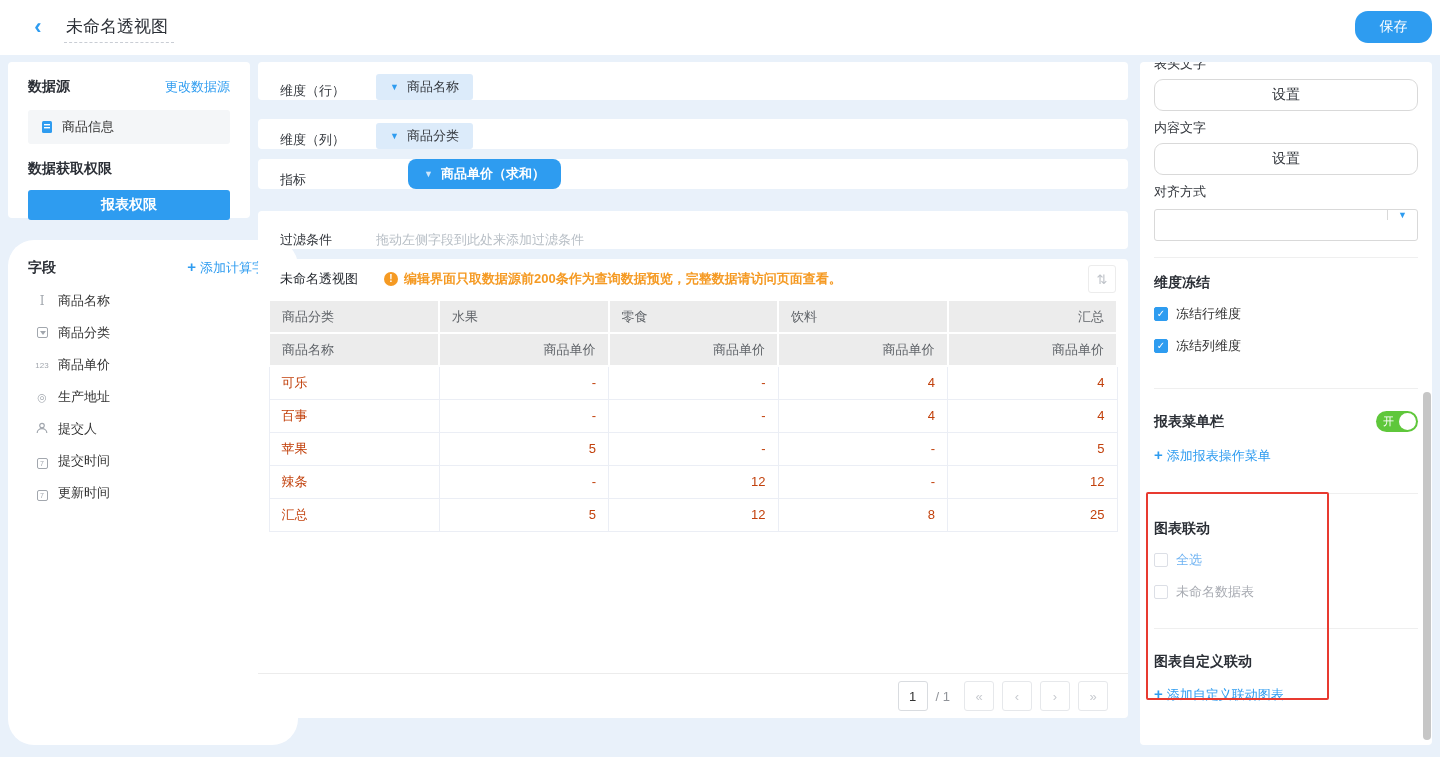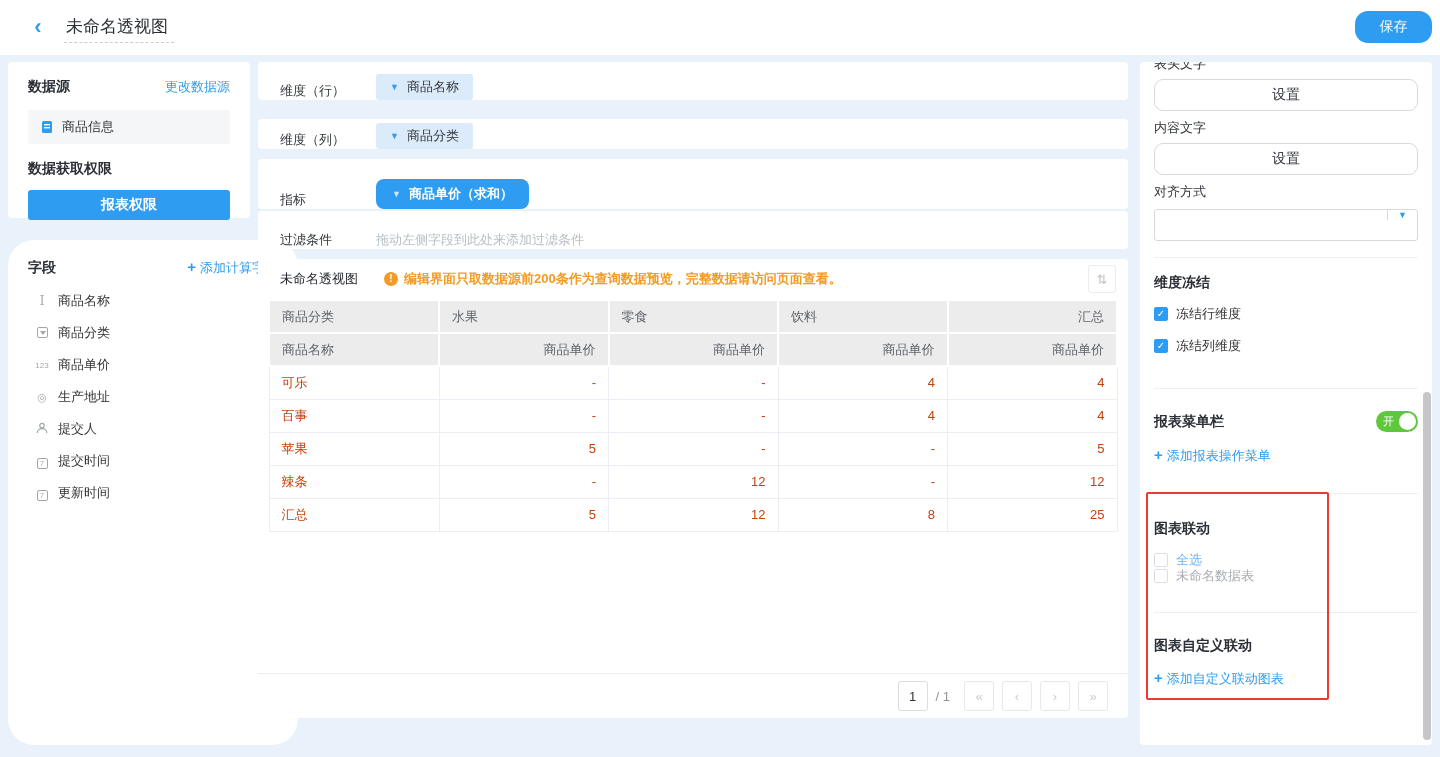--- a/index.html
+++ b/index.html
@@ -234,21 +234,21 @@
 </div>
 
 <div class="card cfg-card" style="top:119px;height:30px;">
   <span class="cfg-label">维度（列）</span>
   <span class="tag-light">
     <span class="tri">▼</span>
     <span>商品分类</span>
   </span>
 </div>
 
-<div class="card cfg-card" style="top:159px;height:50px;">
+<div class="card cfg-card" style="top:159px;height:30px;gap:32px;">
   <span class="cfg-label">指标</span>
   <span class="tag-solid">
     <span class="tri">▼</span>
     <span>商品单价（求和）</span>
   </span>
 </div>
 
 <div class="card cfg-card" style="top:211px;height:38px;">
   <span class="cfg-label">过滤条件</span>
   <span class="placeholder">拖动左侧字段到此处来添加过滤条件</span>
@@ -374,21 +374,21 @@
     <span class="plus">+</span><span>添加报表操作菜单</span>
   </div>
 
   <div class="divider" style="margin-top:28px;"></div>
 
   <div class="rp-sec-title" style="margin-top:26px;">图表联动</div>
   <div class="cb-row" style="margin-top:14px;">
     <span class="cb"></span>
     <span class="link-blue-light">全选</span>
   </div>
-  <div class="cb-row" style="">
+  <div class="cb-row" style="margin-top:16px;">
     <span class="cb"></span>
     <span class="txt-gray">未命名数据表</span>
   </div>
 
   <div class="divider" style="margin-top:28px;"></div>
 
   <div class="rp-sec-title" style="margin-top:24px;">图表自定义联动</div>
   <div class="blue-link" style="margin-top:14px;">
     <span class="plus">+</span><span>添加自定义联动图表</span>
   </div>

